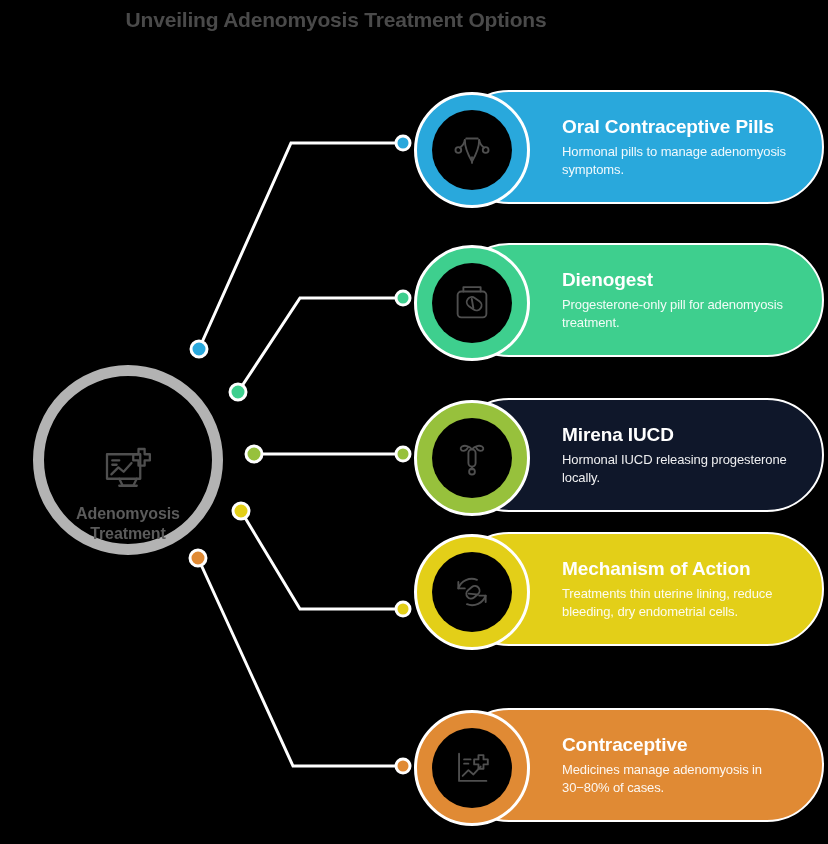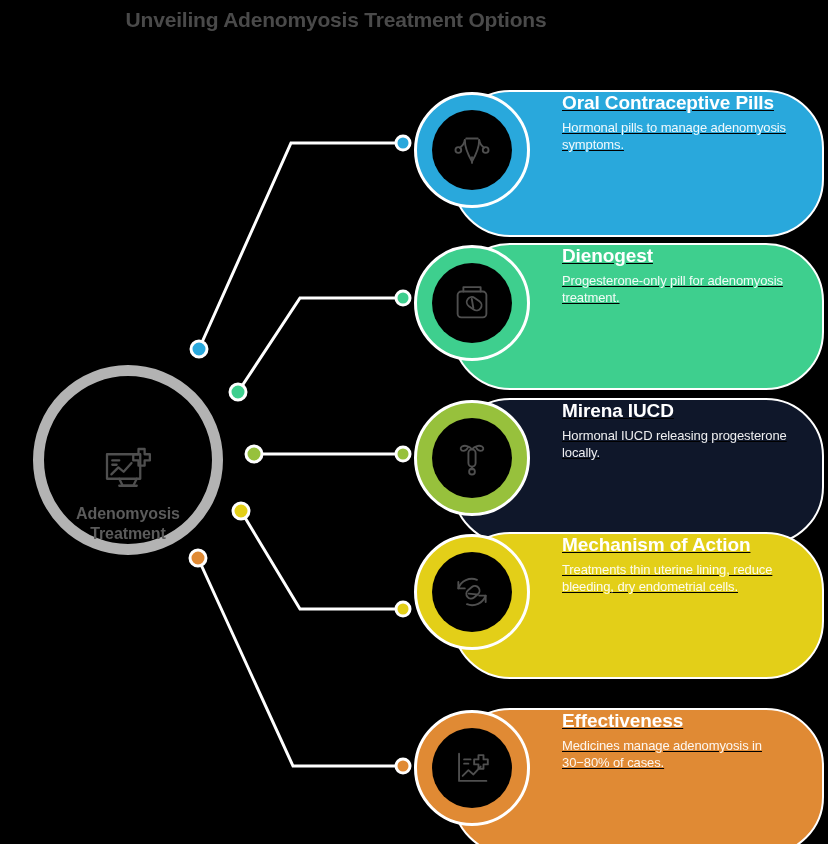--- a/index.html
+++ b/index.html
@@ -35,27 +35,27 @@
   }
   #hub-icon { width: 56px; height: 56px; margin-bottom: 6px; }
   #hub-label {
     color: #5b5b5b; font-weight: bold; font-size: 16px;
     text-align: center; line-height: 1.25; letter-spacing: -0.1px;
   }
 
   
   .card {
     position: absolute;
-    height: 147px;
+    height: 114px;
     left: 452px;
     width: 372px;
     border-radius: 58px;
     border: 2px solid #ffffff;
-    display: flex; align-items: flex-start;
-    padding-left: 108px; padding-right: 26px; text-decoration: underline;
+    display: flex; align-items: center;
+    padding-left: 108px; padding-right: 26px;
   }
   .card-text { position: relative; z-index: 2; width: 100%; }
   .card-title {
     color: #ffffff; font-weight: bold; font-size: 19px;
     line-height: 1.16; margin-bottom: 5px; letter-spacing: -0.1px;
   }
   .card-desc {
     color: rgba(255,255,255,0.93); font-size: 13px;
     line-height: 1.33; letter-spacing: -0.1px;
   }
@@ -210,18 +210,18 @@
       <div class="badge-inner">
         <svg viewBox="0 0 64 64" fill="none" stroke="#4f4f4f" stroke-width="2.6" stroke-linecap="round" stroke-linejoin="round">
           <path d="M14 12v38h38"></path>
           <path d="M21 20h9M21 26h6"></path>
           <path d="M19 43l8-8 7 6 10-11"></path>
           <path d="M41 14h7v6h6v7h-6v6h-7v-6h-6v-7h6z"></path>
         </svg>
       </div>
     </div>
     <div class="card-text">
-      <div class="card-title">Effectiveness</div>
+      <div class="card-title">Contraceptive</div>
       <div class="card-desc">Medicines manage adenomyosis in 30−80% of cases.</div>
     </div>
   </div>
 
 </div>
 
 </body></html>

